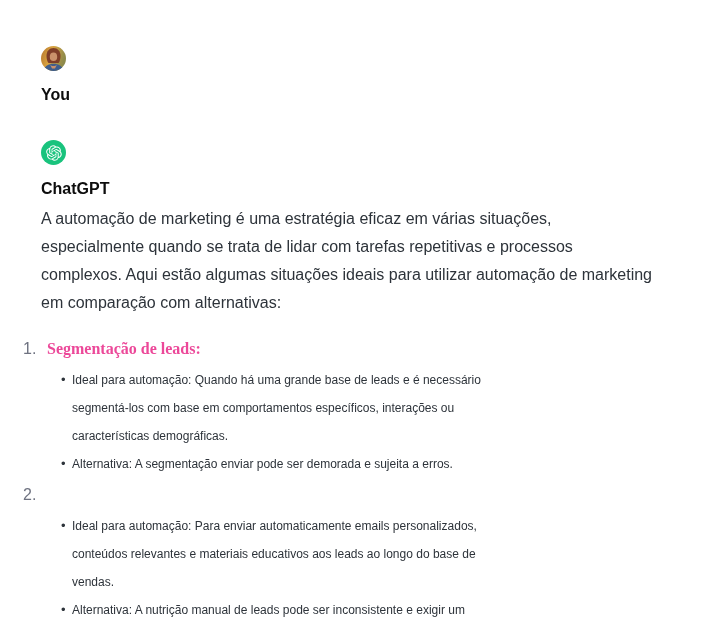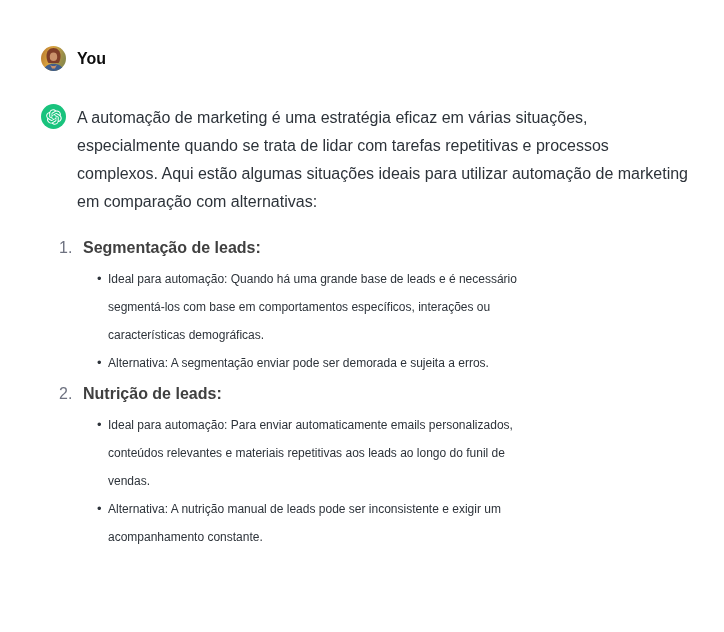--- a/index.html
+++ b/index.html
@@ -4,21 +4,21 @@
 <style>
   * { box-sizing: border-box; margin: 0; padding: 0; }
   html, body { background: #ffffff; }
   body {
     width: 724px; height: 632px; overflow: hidden;
     font-family: "Liberation Sans", "DejaVu Sans", sans-serif;
     color: #2d333a;
     -webkit-font-smoothing: antialiased;
   }
   .chat { padding: 46px 20px 0 41px; }
-  .message { display: flex; gap: 11px; }
+  .message { display: flex; gap: 11px; flex-direction: column; }
   .message + .message { margin-top: 29px; }
   .avatar {
     width: 25px; height: 25px; border-radius: 50%;
     flex: none; overflow: hidden; position: relative;
   }
   .avatar.bot {
     background: var(--assistant-green, #19c37d);
     display: flex; align-items: center; justify-content: center;
   }
   .avatar svg { display: block; }
@@ -32,21 +32,21 @@
     white-space: pre-line;
   }
   .list { margin-top: 18px; }
   .item + .item { margin-top: 2px; }
   .item-head { display: flex; margin-left: -18px; }
   .marker {
     width: 24px; flex: none; font-size: 16px; line-height: 28px;
     color: #6e7280;
   }
   .item-title {
-    font-size: 16px; font-weight: 700; line-height: 28px; color: #404040;
+    font-size: 16px; font-weight: 700; line-height: 28px; color: #ec4899; font-family: Liberation Serif, serif;
   }
   .bullets { margin: 3px 0 3px 20px; }
   .bullet { display: flex; }
   .dot {
     width: 11px; flex: none; font-size: 13px; line-height: 27px;
     color: #2d333a;
   }
   .btext { font-size: 12px; line-height: 28px; white-space: pre-line; }
 </style>
 </head>
@@ -76,20 +76,21 @@
     </div>
   </section>
 
   <section class="message">
     <div class="avatar bot">
       <svg width="16" height="16" viewBox="0 0 41 41" fill="#ffffff">
         <path d="M37.532 16.87a9.963 9.963 0 0 0-.856-8.184 10.078 10.078 0 0 0-10.855-4.835A9.964 9.964 0 0 0 18.306.5a10.079 10.079 0 0 0-9.614 6.977 9.967 9.967 0 0 0-6.664 4.834 10.08 10.08 0 0 0 1.24 11.817 9.965 9.965 0 0 0 .856 8.185 10.079 10.079 0 0 0 10.855 4.835 9.965 9.965 0 0 0 7.516 3.35 10.078 10.078 0 0 0 9.617-6.981 9.967 9.967 0 0 0 6.663-4.834 10.079 10.079 0 0 0-1.243-11.813ZM22.498 37.886a7.474 7.474 0 0 1-4.799-1.735c.061-.033.168-.091.237-.134l7.964-4.6a1.294 1.294 0 0 0 .655-1.134V19.054l3.366 1.944a.12.12 0 0 1 .066.092v9.299a7.505 7.505 0 0 1-7.49 7.496ZM6.392 31.006a7.471 7.471 0 0 1-.894-5.023c.06.036.162.099.237.141l7.964 4.6a1.297 1.297 0 0 0 1.308 0l9.724-5.614v3.888a.12.12 0 0 1-.048.103l-8.051 4.649a7.504 7.504 0 0 1-10.24-2.744ZM4.297 13.62A7.469 7.469 0 0 1 8.2 10.333c0 .068-.004.19-.004.274v9.201a1.294 1.294 0 0 0 .654 1.132l9.723 5.614-3.366 1.944a.12.12 0 0 1-.114.01L7.04 23.856a7.504 7.504 0 0 1-2.743-10.237Zm27.658 6.437-9.724-5.615 3.367-1.943a.121.121 0 0 1 .113-.01l8.052 4.648a7.498 7.498 0 0 1-1.158 13.528v-9.476a1.293 1.293 0 0 0-.65-1.132Zm3.35-5.043c-.059-.037-.162-.099-.236-.141l-7.965-4.6a1.298 1.298 0 0 0-1.308 0l-9.723 5.614v-3.888a.12.12 0 0 1 .048-.103l8.05-4.645a7.497 7.497 0 0 1 11.135 7.763Zm-21.063 6.929-3.367-1.944a.12.12 0 0 1-.065-.092v-9.299a7.497 7.497 0 0 1 12.293-5.756 6.94 6.94 0 0 0-.236.134l-7.965 4.6a1.294 1.294 0 0 0-.654 1.132l-.006 11.225Zm1.829-3.943 4.33-2.501 4.332 2.5v5l-4.331 2.5-4.331-2.5Z"></path>
       </svg>
     </div>
     <div class="content">
+      <div class="role">ChatGPT</div>
       <div class="text">A automação de marketing é uma estratégia eficaz em várias situações,
 especialmente quando se trata de lidar com tarefas repetitivas e processos
 complexos. Aqui estão algumas situações ideais para utilizar automação de marketing
 em comparação com alternativas:</div>
       <div class="list" id="situations-list">
           <div class="item">
             <div class="item-head">
               <span class="marker">1.</span>
               <span class="item-title">Segmentação de leads:</span>
             </div>
@@ -102,27 +103,26 @@
               </div>
               <div class="bullet">
                 <span class="dot">•</span>
                 <div class="btext">Alternativa: A segmentação enviar pode ser demorada e sujeita a erros.</div>
               </div>
             </div>
           </div>
           <div class="item">
             <div class="item-head">
               <span class="marker">2.</span>
-              <span class="item-title">Nutrição de leads:</span>
             </div>
             <div class="bullets">
               <div class="bullet">
                 <span class="dot">•</span>
                 <div class="btext">Ideal para automação: Para enviar automaticamente emails personalizados,
-conteúdos relevantes e materiais repetitivas aos leads ao longo do funil de
+conteúdos relevantes e materiais educativos aos leads ao longo do base de
 vendas.</div>
               </div>
               <div class="bullet">
                 <span class="dot">•</span>
                 <div class="btext">Alternativa: A nutrição manual de leads pode ser inconsistente e exigir um
 acompanhamento constante.</div>
               </div>
             </div>
           </div>
         </div>

